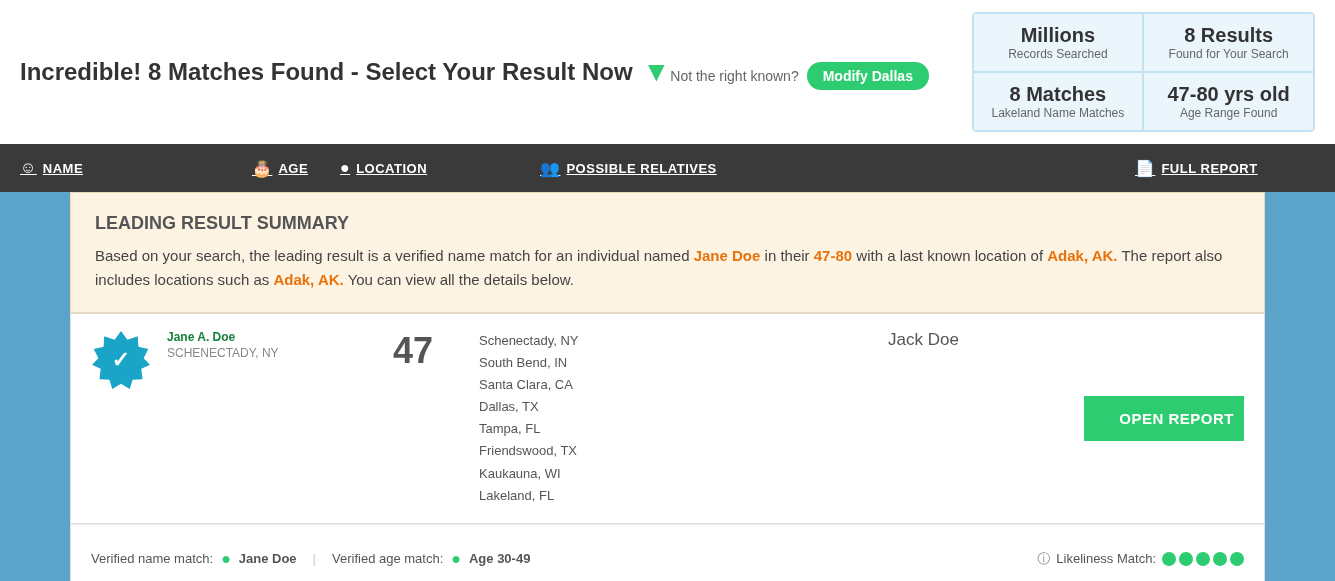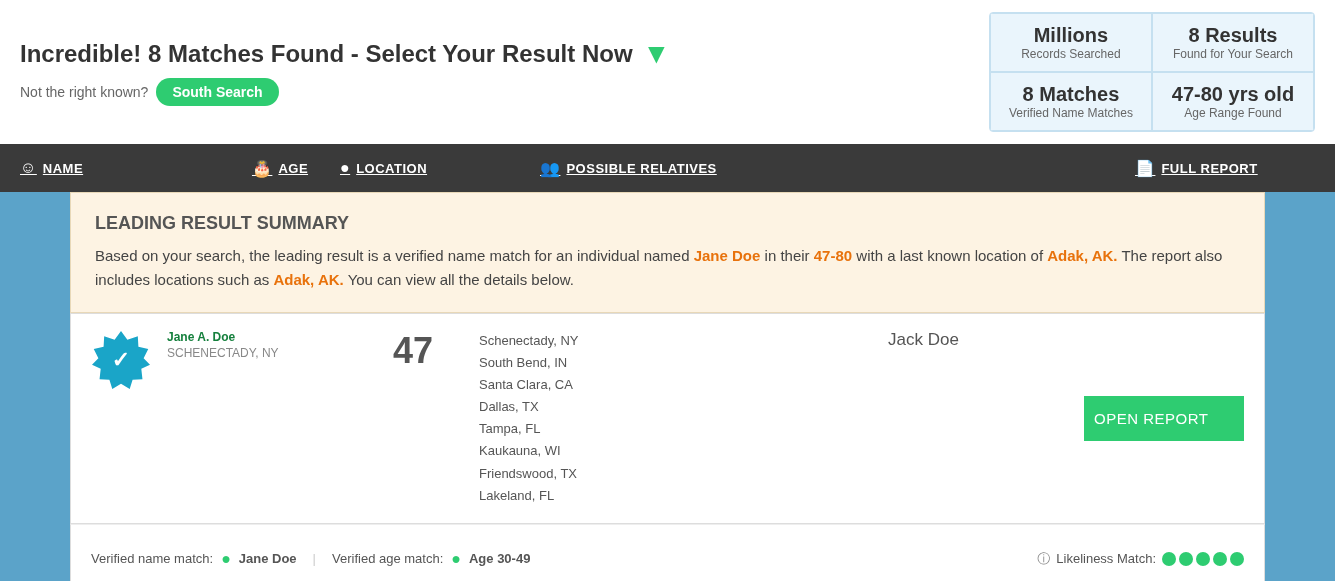--- a/index.html
+++ b/index.html
@@ -14,22 +14,21 @@
     .top-banner {
       background-color: #fff;
       display: flex;
       align-items: stretch;
       padding: 12px 20px;
       gap: 16px;
     }
     .banner-left {
       flex: 1;
       display: flex;
-      flex-direction: column;
-      justify-content: center;
+      justify-content: flex-start;
     }
     .banner-title {
       font-size: 24px;
       font-weight: bold;
       color: #333;
       display: flex;
       align-items: center;
       gap: 10px;
     }
     .down-arrow {
@@ -169,25 +168,25 @@
       flex: 0 0 180px;
       font-size: 17px;
       color: #555;
     }
     .open-report-btn {
       flex: 0 0 160px;
       background-color: #2ecc71;
       color: #fff;
       border: none;
       font-size: 15px;
-      font-weight: normal;
+      font-weight: bold;
       cursor: pointer;
       align-self: center;
       padding: 14px 10px;
-      text-align: left;
+      text-align: right;
       letter-spacing: 0.5px;
     }
 
     
     .footer-bar {
       background-color: #fff;
       margin: 0 70px;
       border: 1px solid #ddd;
       border-top: 1px solid #eee;
       padding: 25px 20px;
@@ -242,35 +241,35 @@
 <body>
 
 <div class="top-banner">
   <div class="banner-left">
     <div class="banner-title">
       <span>Incredible! 8 Matches Found - Select Your Result Now</span>
       <span class="down-arrow">▼</span>
     </div>
     <div class="not-right">
       <span>Not the right known?</span>
-      <button class="modify-btn">South Search</button>
+      <button class="modify-btn">Modify Dallas</button>
     </div>
   </div>
   <div class="stats-grid">
     <div class="stat-cell">
       <div class="stat-main">Millions</div>
       <div class="stat-sub">Records Searched</div>
     </div>
     <div class="stat-cell">
       <div class="stat-main">8 Results</div>
       <div class="stat-sub">Found for Your Search</div>
     </div>
     <div class="stat-cell">
       <div class="stat-main">8 Matches</div>
-      <div class="stat-sub">Verified Name Matches</div>
+      <div class="stat-sub">Lakeland Name Matches</div>
     </div>
     <div class="stat-cell">
       <div class="stat-main">47-80 yrs old</div>
       <div class="stat-sub">Age Range Found</div>
     </div>
   </div>
 </div>
 
 <div class="table-nav">
   <div class="nav-col nav-col-name">
@@ -332,22 +331,22 @@
   <div class="age-col">
     <span>47</span>
   </div>
 
   <div class="locations-col" id="locations-list">
       <div>Schenectady, NY</div>
       <div>South Bend, IN</div>
       <div>Santa Clara, CA</div>
       <div>Dallas, TX</div>
       <div>Tampa, FL</div>
+      <div>Friendswood, TX</div>
       <div>Kaukauna, WI</div>
-      <div>Friendswood, TX</div>
       <div>Lakeland, FL</div>
     </div>
 
   <div class="relatives-col" id="relatives-list">
       <div>Jack Doe</div>
     </div>
 
   <button class="open-report-btn">OPEN REPORT</button>
 </div>
 

